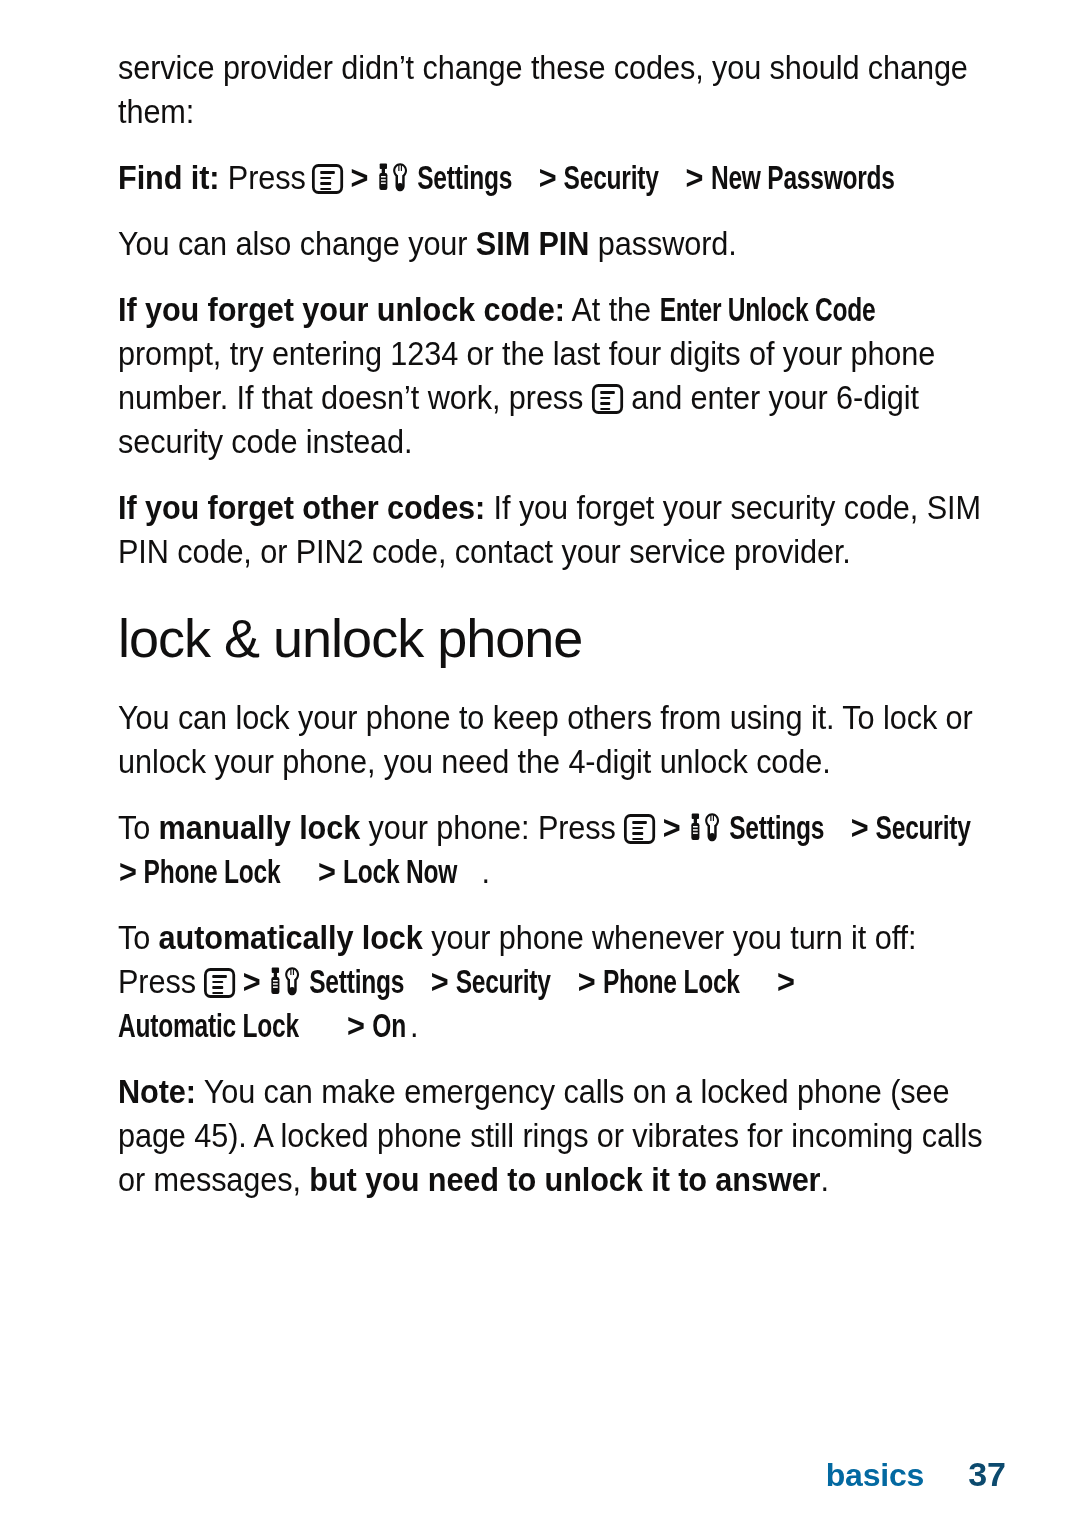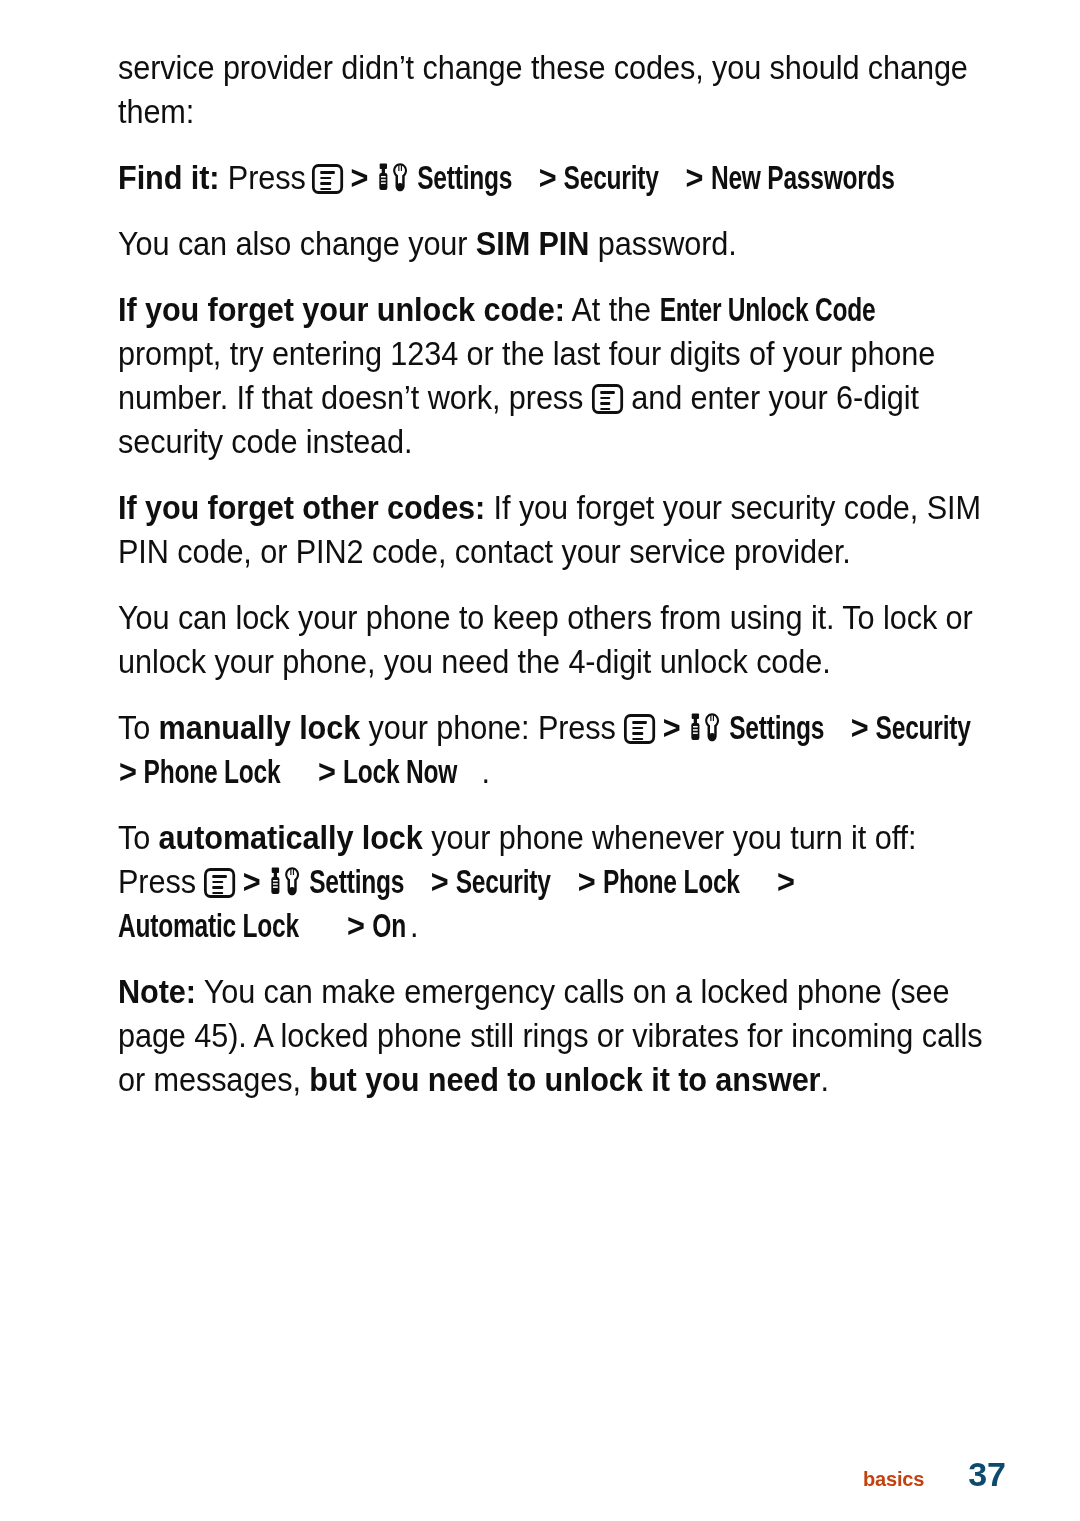--- a/index.html
+++ b/index.html
@@ -110,24 +110,24 @@
     position: absolute;
     left: 0;
     top: 1455px;
     width: 1080px;
     text-align: right;
     padding-right: 74px;
     box-sizing: border-box;
   }
   .footer .sect {
     font-family: "Liberation Sans", "DejaVu Sans", sans-serif;
-    font-size: 20px;
+    font-size: 32px;
     font-weight: bold;
     letter-spacing: -0.2px;
-    color: #c2410c;
+    color: #0369a1;
   }
   .footer .pageno {
     font-family: "Liberation Sans", "DejaVu Sans", sans-serif;
     font-size: 34px;
     font-weight: bold;
     color: #0c4a6e;
     margin-left: 44px;
   }
 
   .gt { font-weight: bold; padding: 0 1px; }
@@ -165,20 +165,21 @@
     </p>
 
     <p class="para">
       <b>If you forget your unlock code:</b><span> At the </span><span class="screen">Enter Unlock Code</span><span> prompt, try entering 1234 or the last four digits of your phone number. If that doesn’t work, press </span><span class="icon menu-key"><i></i><i></i><i></i><i></i></span><span> and enter your 6-digit security code instead.</span>
     </p>
 
     <p class="para">
       <b>If you forget other codes:</b><span> If you forget your security code, SIM PIN code, or PIN2 code, contact your service provider.</span>
     </p>
 
+    <h1 class="heading">lock &amp; unlock phone</h1>
 
     <p class="para">
       <span>You can lock your phone to keep others from using it. To lock or unlock your phone, you need the 4-digit unlock code.</span>
     </p>
 
     <p class="para navline">
       <span>To </span><b>manually lock</b><span> your phone: Press </span><span class="icon menu-key"><i></i><i></i><i></i><i></i></span><span class="sp"></span><span class="gt">&gt;</span><span class="sp"></span><span class="icon settings-icon"><svg viewBox="0 0 38 34" width="38" height="34" aria-hidden="true">
             <g fill="#100f0f">
               <rect x="4" y="1.5" width="8" height="5.5" rx="1"></rect>
               <rect x="6.2" y="7" width="3.6" height="4"></rect>

